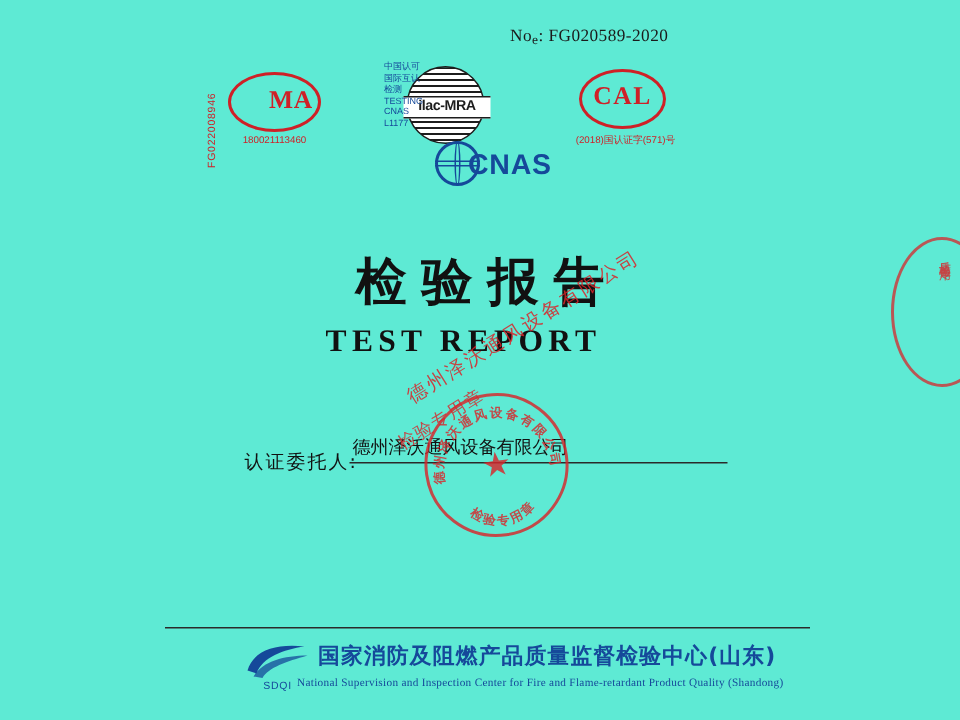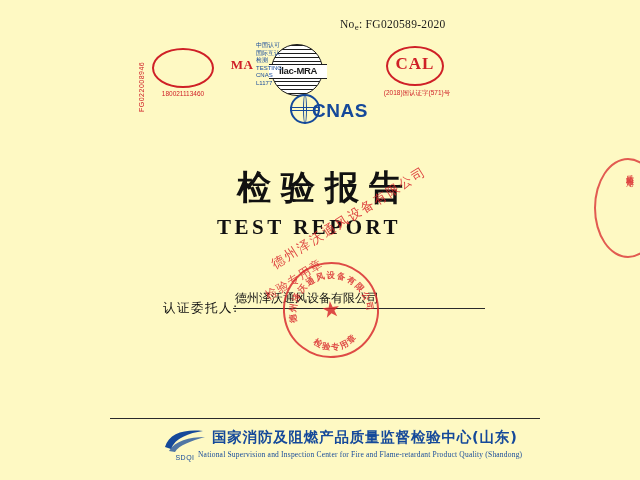--- a/index.html
+++ b/index.html
@@ -12,21 +12,21 @@
     height: 480px;
     position: relative;
     font-family: "Liberation Serif", serif;
     color: #1a1a1a;
     overflow: hidden;
   }
   .page {
     position: absolute;
     left: 0; top: 0;
     width: 640px; height: 480px;
-    background: #fef9c3;
+    background: #5eead4;
   }
 
   
   .report-no {
     position: absolute;
     top: 18px;
     left: 340px;
     font-size: 11.5px;
     letter-spacing: 0.3px;
     color: #1b1b1b;
@@ -74,26 +74,25 @@
     width: 62px; height: 40px;
     border: 2px solid #cf2027;
     border-radius: 50%;
     box-sizing: border-box;
   }
   .cma .txt {
     position: absolute;
     left: 0; top: 9px;
     width: 84px;
     text-align: center;
-    font-size: 13px;
+    font-size: 17px;
     font-weight: bold;
     color: #cf2027;
     font-family: "Liberation Serif", serif;
     letter-spacing: 0.5px;
-    margin-left: 48px;
   }
   .cma .num {
     position: absolute;
     left: -6px; top: 42px;
     width: 74px;
     text-align: center;
     font-size: 6.5px;
     color: #cf2027;
     font-family: "Liberation Sans", sans-serif;
   }

